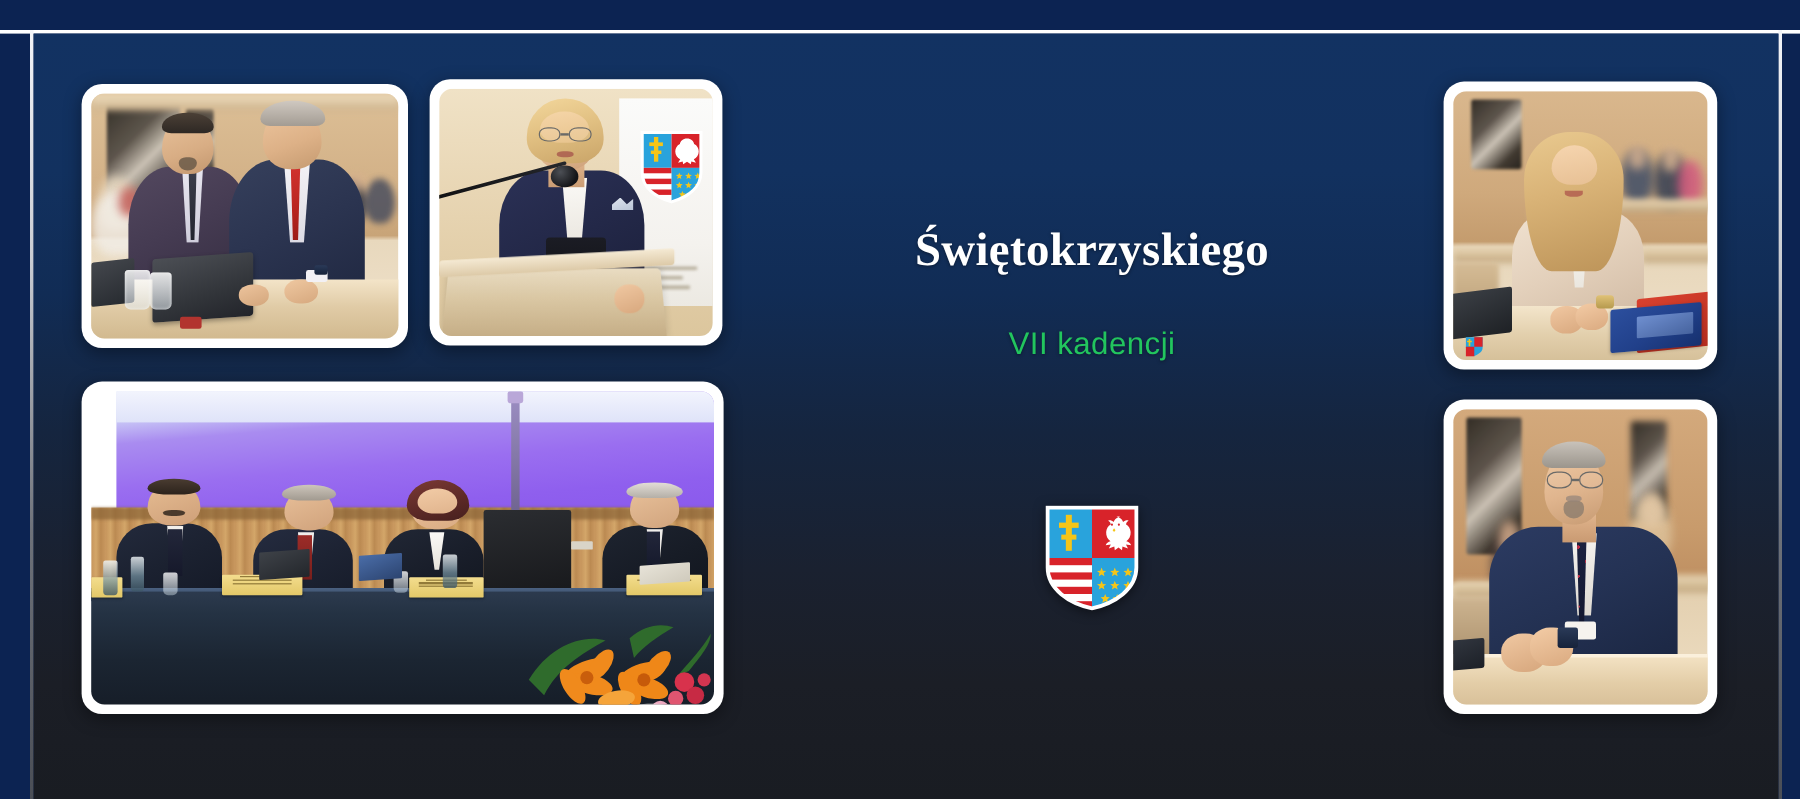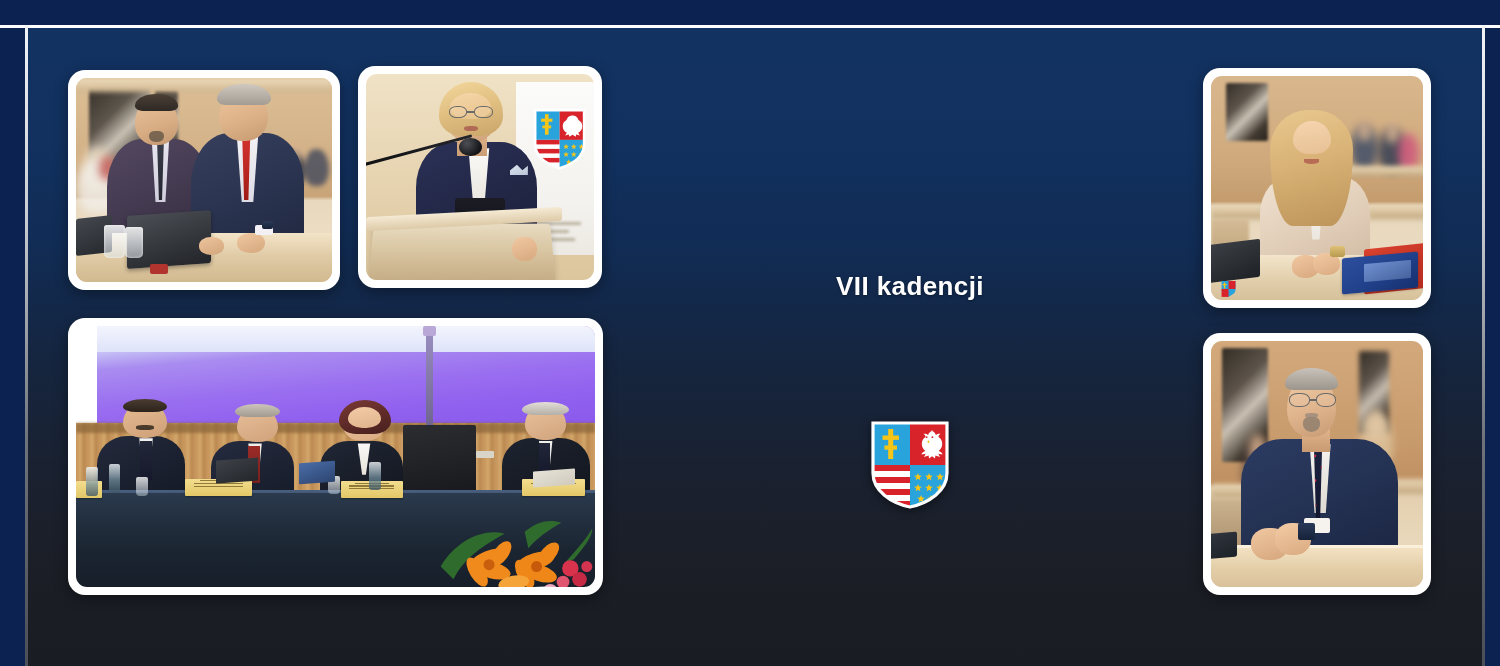--- a/index.html
+++ b/index.html
@@ -58,23 +58,23 @@
     letter-spacing:0.3px;
     text-shadow:0 1px 3px rgba(0,0,0,.45);
   }
   .subtitle{
     position:absolute;
     left:630px; top:271px;
     width:560px;
     text-align:center;
     font-family:"Liberation Sans", sans-serif;
     font-size:26px;
-    font-weight:700;
+    font-weight:400;
     letter-spacing:0.4px;
-    color:#ffffff;
+    color:#22c55e;
     text-shadow:0 1px 3px rgba(0,0,0,.4);
   }
 
   
   .crest{
     position:absolute;
     left:871px; top:421px;
     width:78px; height:88px;
     filter:drop-shadow(0 2px 5px rgba(0,0,0,.5));
   }
@@ -240,20 +240,21 @@
 
   <div class="frame-line frame-top"></div>
   <div class="frame-line frame-left"></div>
   <div class="frame-line frame-right"></div>
 
   <div class="canvas"></div>
 
   <div class="headline">
     <h1>
       <br>
+      <span>Świętokrzyskiego</span>
     </h1>
   </div>
   <div class="subtitle">VII kadencji</div>
 
   <div class="crest">
     <svg viewBox="0 0 78 88" xmlns="http://www.w3.org/2000/svg">
       <defs>
         <clipPath id="shieldClip">
           <path d="M2,2 H76 V52 C76,70 58,82 39,86 C20,82 2,70 2,52 Z"></path>
         </clipPath>

